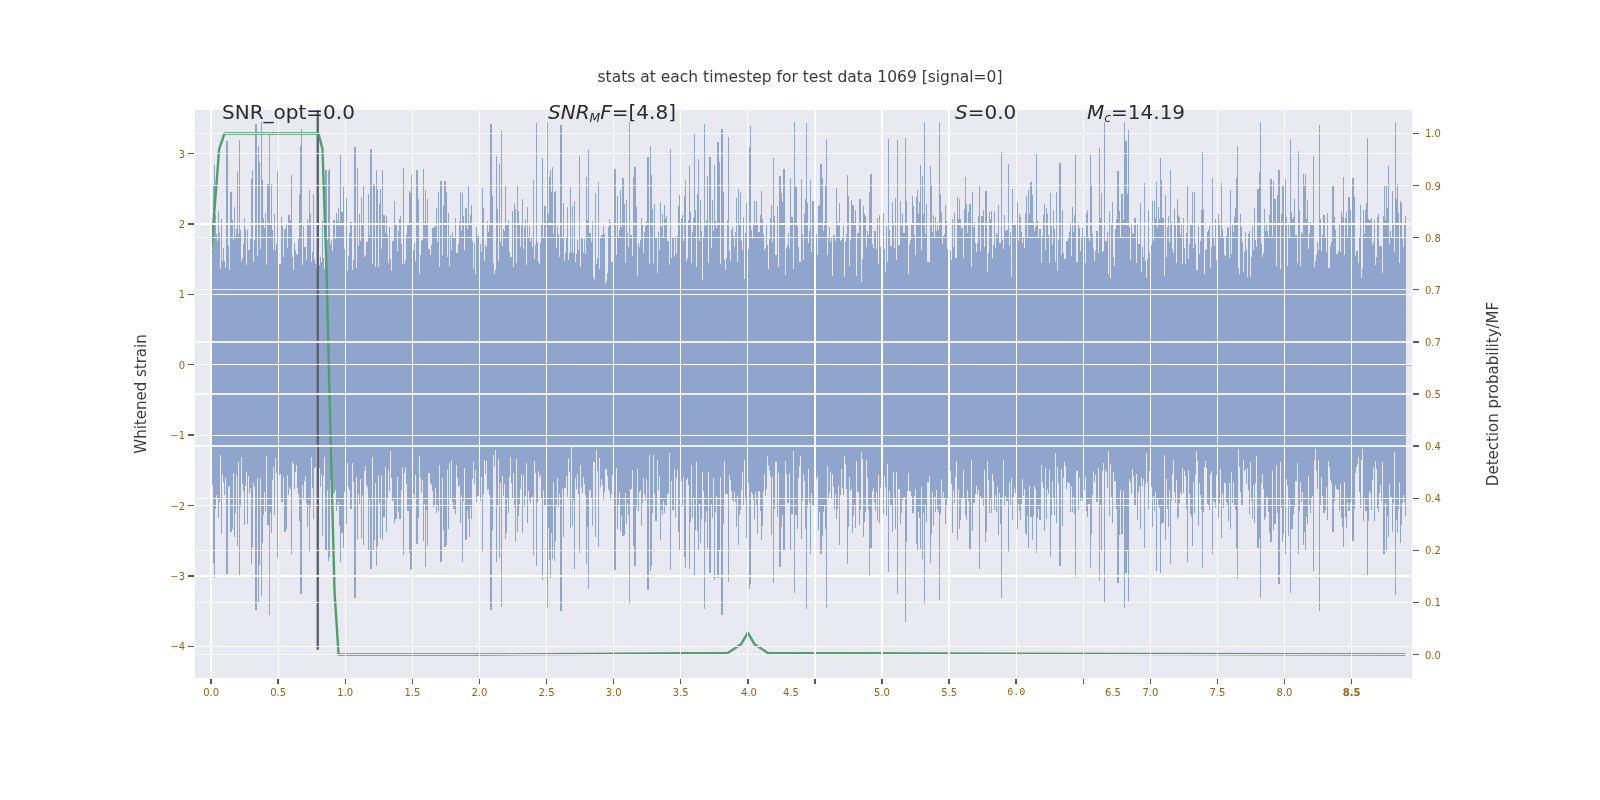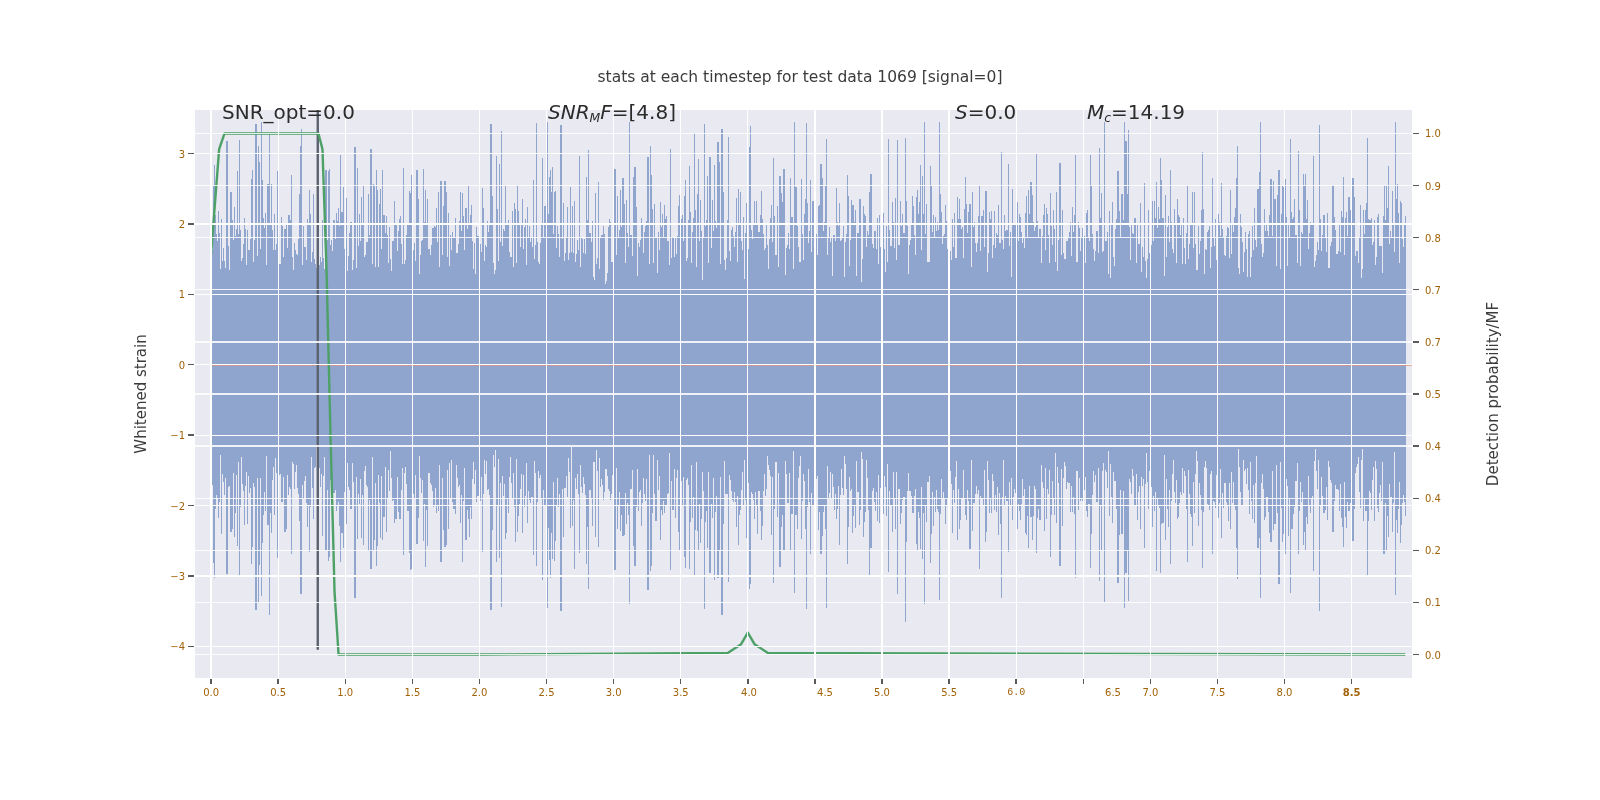--- a/index.html
+++ b/index.html
@@ -172,21 +172,21 @@
       <div class="ticklabel x" style="left: 479.459px; top: 687px;">2.0</div>
       <div class="tick-mark x" style="left: 545.848px; top: 679px;"></div>
       <div class="ticklabel x" style="left: 546.548px; top: 687px;">2.5</div>
       <div class="tick-mark x" style="left: 612.937px; top: 679px;"></div>
       <div class="ticklabel x" style="left: 613.637px; top: 687px;">3.0</div>
       <div class="tick-mark x" style="left: 680.027px; top: 679px;"></div>
       <div class="ticklabel x" style="left: 680.727px; top: 687px;">3.5</div>
       <div class="tick-mark x" style="left: 747.116px; top: 679px;"></div>
       <div class="ticklabel x" style="left: 749px; top: 687px;">4.0</div>
       <div class="tick-mark x" style="left: 814.205px; top: 679px;"></div>
-      <div class="ticklabel x" style="left: 825px; top: 687px;">4.5</div>
+      <div class="ticklabel x" style="left: 791px; top: 687px;">4.5</div>
       <div class="tick-mark x" style="left: 881.294px; top: 679px;"></div>
       <div class="ticklabel x" style="left: 881.994px; top: 687px;">5.0</div>
       <div class="tick-mark x" style="left: 948.384px; top: 679px;"></div>
       <div class="ticklabel x" style="left: 949.084px; top: 687px;">5.5</div>
       <div class="tick-mark x" style="left: 1015.47px; top: 679px;"></div>
       <div class="ticklabel x" style="left: 1016.17px; top: 687px; font-family: Liberation Mono, monospace;">6.0</div>
       <div class="tick-mark x" style="left: 1082.56px; top: 679px;"></div>
       <div class="ticklabel x" style="left: 1113px; top: 687px;">6.5</div>
       <div class="tick-mark x" style="left: 1149.65px; top: 679px;"></div>
       <div class="ticklabel x" style="left: 1150.35px; top: 687px;">7.0</div>

